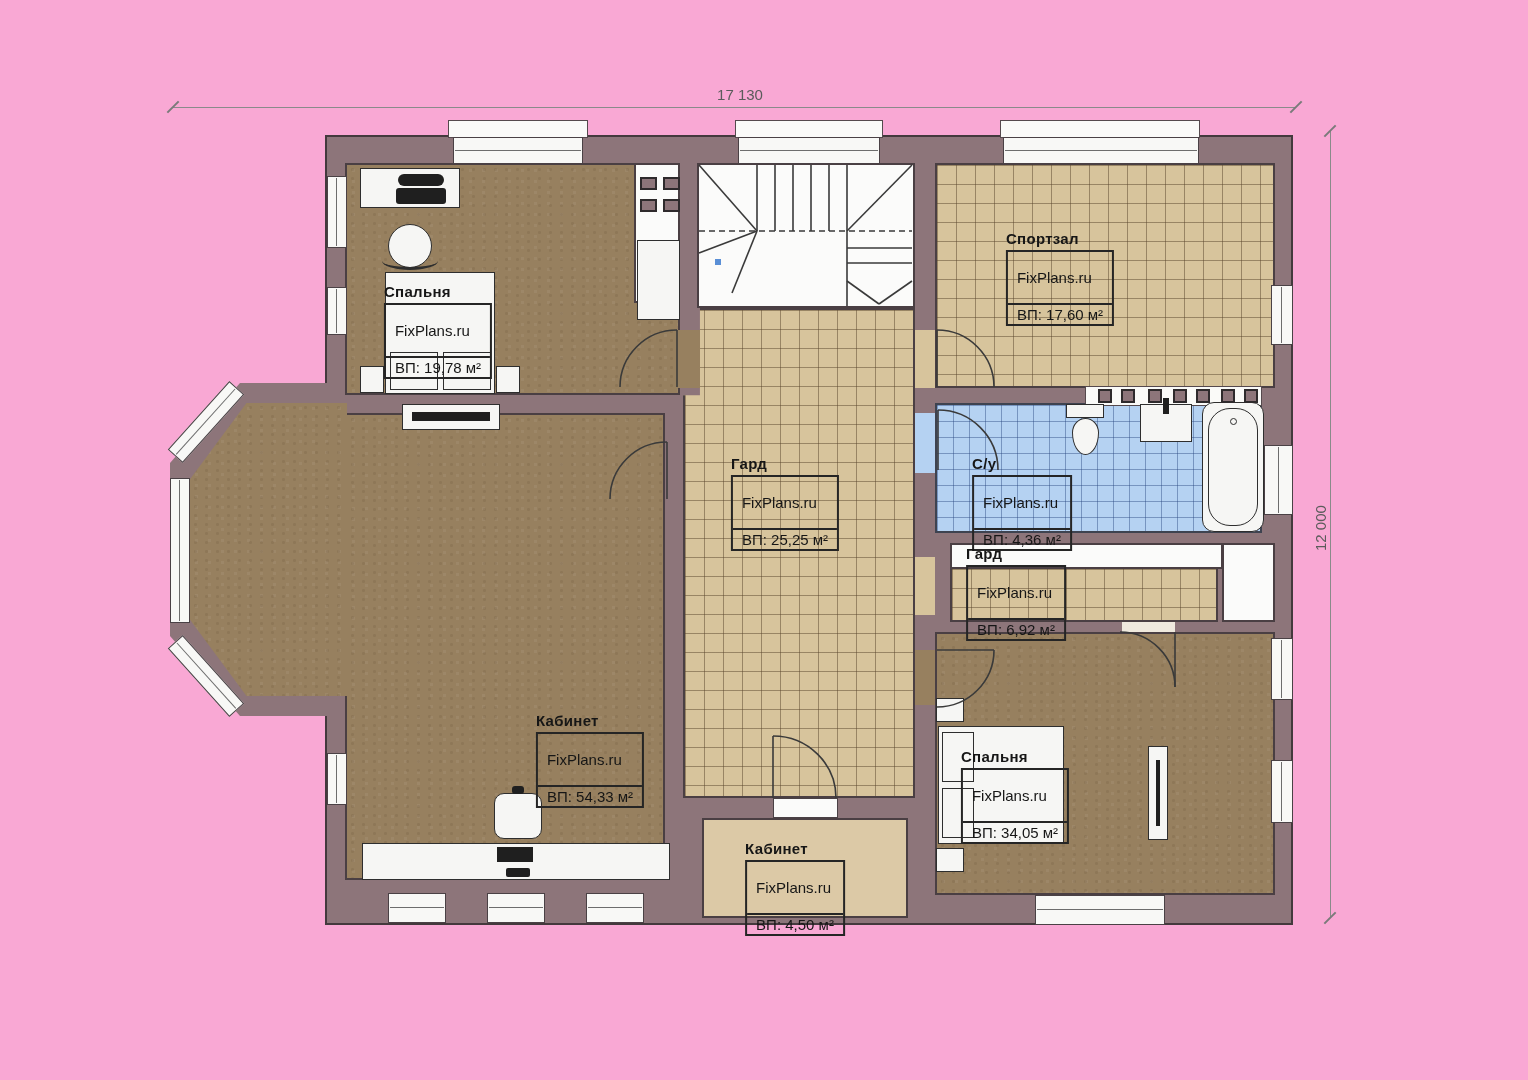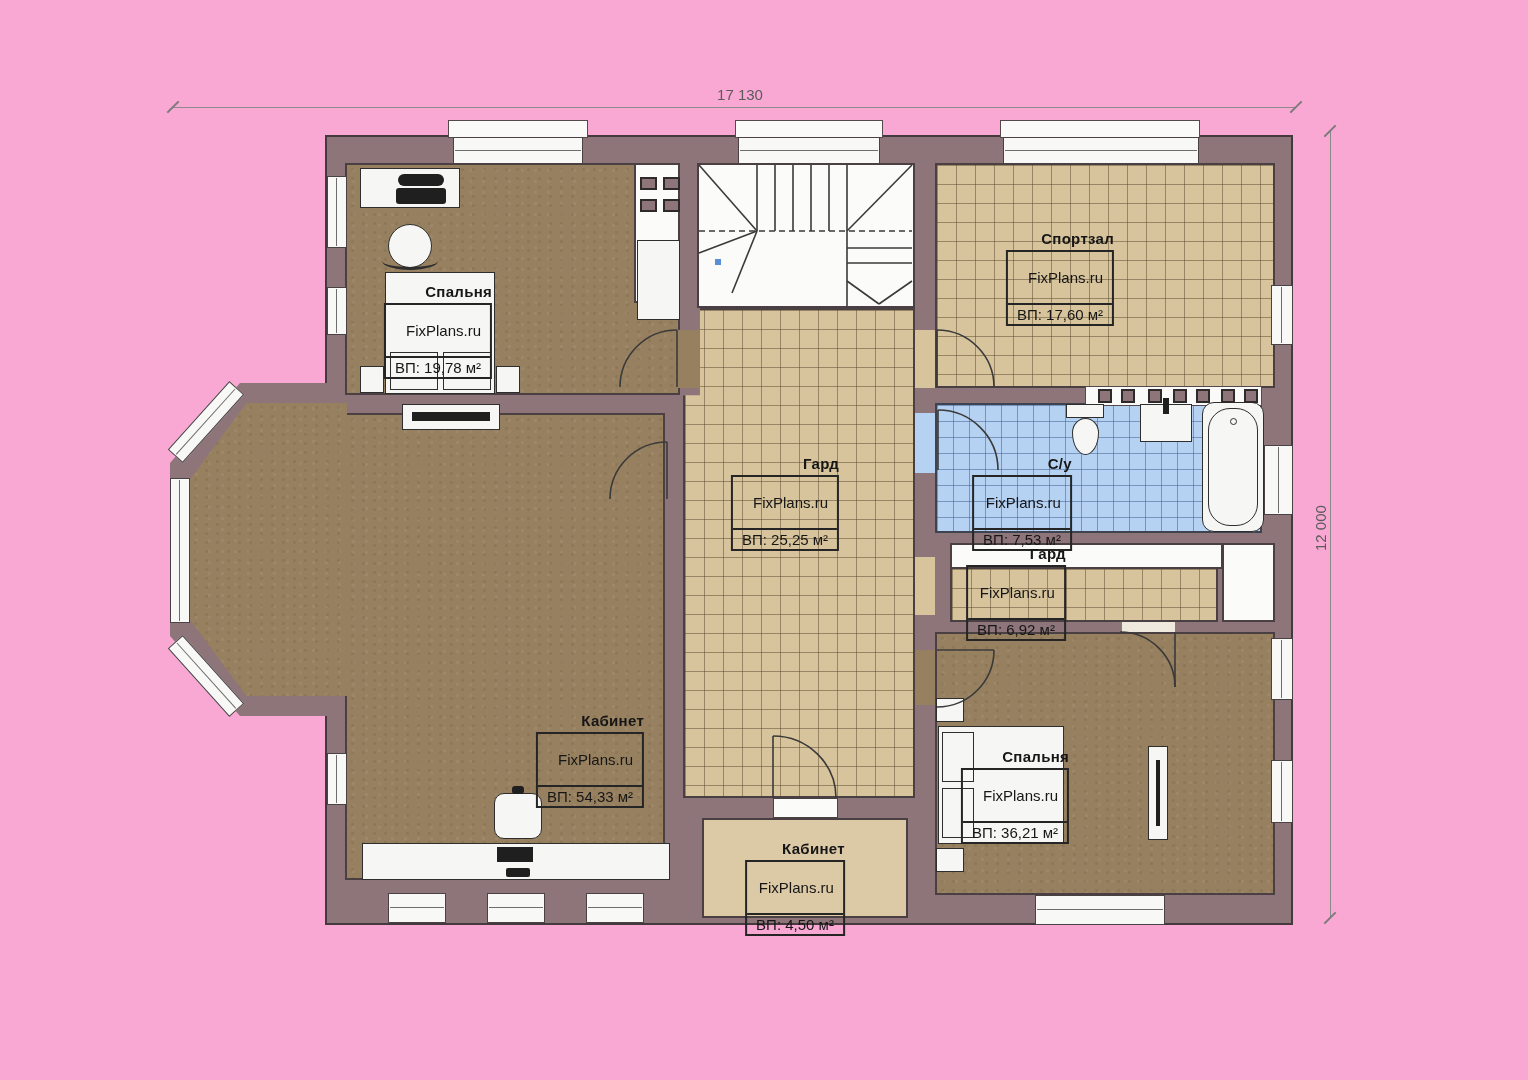--- a/index.html
+++ b/index.html
@@ -27,21 +27,21 @@
   .win-h::after { content:""; position:absolute; left:1px; right:1px; top:50%; margin-top:-1px; border-top:1px solid #6d6d6d; }
   .win-v::after { content:""; position:absolute; top:1px; bottom:1px; left:50%; margin-left:-1px; border-left:1px solid #6d6d6d; }
   .sill { background:#fafaf8; border:1px solid #55494d; z-index:3; }
   .furn { background:#f6f6f4; border:2px solid #2e2e2e; z-index:3; }
   .thin { border-width:1.5px; }
   .dark { background:#1f1f1f; z-index:4; }
   .shaft { background:var(--wall,#8d757a); border:2px solid #2e2a2c; z-index:4; }
   .door-svg { position:absolute; overflow:visible; z-index:5; }
   .door-svg path, .door-svg line { stroke:#3a3a3a; stroke-width:1.6; fill:none; }
   .opening { z-index:4; }
-  .room-label { position:absolute; transform:translateX(-50%); text-align:right; color:#161616; z-index:6; white-space:nowrap; }
+  .room-label { position:absolute; transform:translateX(-50%); text-align:left; color:#161616; z-index:6; white-space:nowrap; }
   .room-label .rname { font-weight:bold; font-size:15px; margin-bottom:3px; letter-spacing:.3px; }
   .lblbox { display:inline-block; border:2px solid #252525; background:transparent; }
   .lblbox .brand { font-size:15px; padding:17px 9px; border-bottom:2px solid #252525; }
   .lblbox .area { font-size:15px; padding:1px 9px; }
   .dim-label { color:#5b5b5b; font-size:15px; z-index:7; }
   .dimline-h { border-top:1px solid #8a8a8a; z-index:2; }
   .dimline-v { border-left:1px solid #8a8a8a; z-index:2; }
   .tick { width:16px; height:0; border-top:2px solid #7a7a7a; z-index:3; }
   .vert-text { writing-mode:vertical-rl; transform:rotate(180deg); }
 </style>
@@ -227,42 +227,42 @@
     <div class="rname">Гард</div>
     <div class="lblbox">
       <div class="brand">FixPlans.ru</div>
       <div class="area">ВП: 25,25 м²</div>
     </div>
   </div>
   <div class="room-label" style="left:1022px; top:455px;">
     <div class="rname">С/у</div>
     <div class="lblbox">
       <div class="brand">FixPlans.ru</div>
-      <div class="area">ВП: 7,53 м²</div>
+      <div class="area">ВП: 4,36 м²</div>
     </div>
   </div>
   <div class="room-label" style="left:1016px; top:545px;">
     <div class="rname">Гард</div>
     <div class="lblbox">
       <div class="brand">FixPlans.ru</div>
       <div class="area">ВП: 6,92 м²</div>
     </div>
   </div>
   <div class="room-label" style="left:590px; top:712px;">
     <div class="rname">Кабинет</div>
     <div class="lblbox">
       <div class="brand">FixPlans.ru</div>
       <div class="area">ВП: 54,33 м²</div>
     </div>
   </div>
   <div class="room-label" style="left:1015px; top:748px;">
     <div class="rname">Спальня</div>
     <div class="lblbox">
       <div class="brand">FixPlans.ru</div>
-      <div class="area">ВП: 36,21 м²</div>
+      <div class="area">ВП: 34,05 м²</div>
     </div>
   </div>
   <div class="room-label" style="left:795px; top:840px;">
     <div class="rname">Кабинет</div>
     <div class="lblbox">
       <div class="brand">FixPlans.ru</div>
       <div class="area">ВП: 4,50 м²</div>
     </div>
   </div>
 

